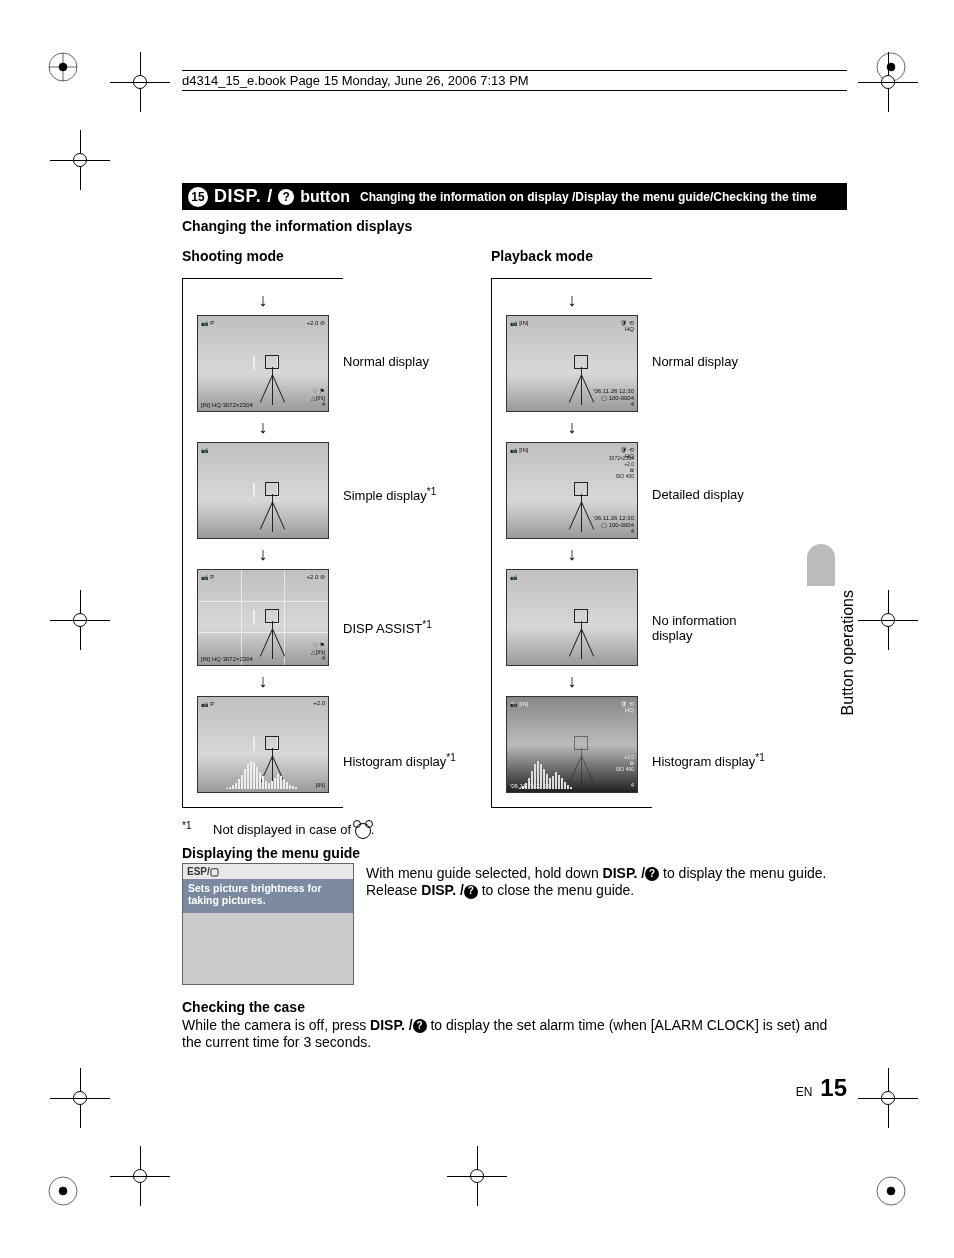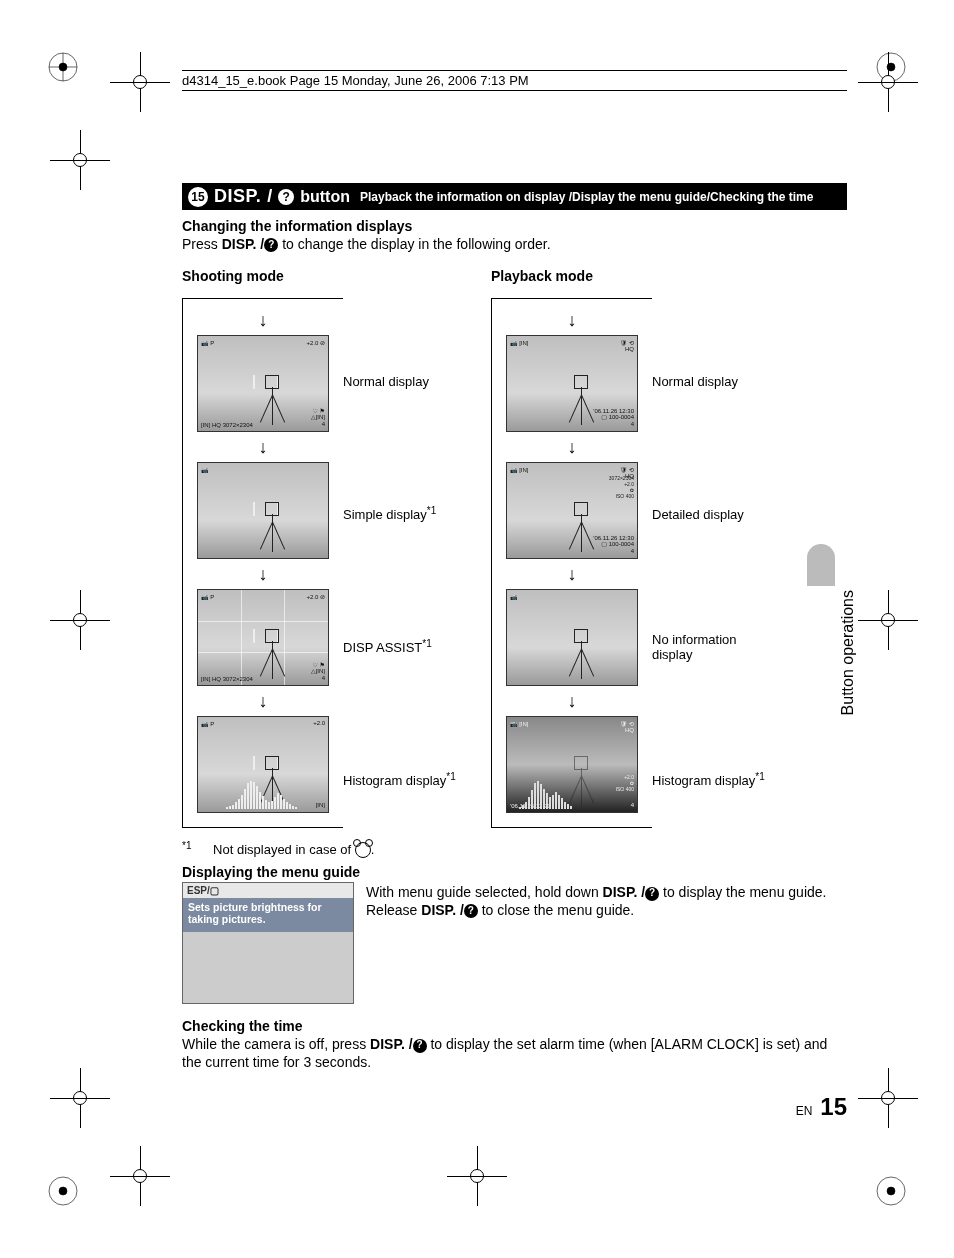--- a/index.html
+++ b/index.html
@@ -253,29 +253,24 @@
   <div class="header-rule">
     <span>d4314_15_e.book  Page 15  Monday, June 26, 2006  7:13 PM</span>
   </div>
 
   <div class="section-bar">
     <span class="num">15</span>
     <span class="disp">DISP.</span>
     <span style="font-weight:bold;font-size:18px;">/</span>
     <span class="help-icon">?</span>
     <span class="btnword">button</span>
-    <span class="desc">Playback the information on display /Display the menu guide/Checking the time</span>
+    <span class="desc">Changing the information on display /Display the menu guide/Checking the time</span>
   </div>
 
   <h4>Changing the information displays</h4>
-  <p>
-    <span>Press </span>
-    <span class="inline-disp">DISP.</span><span style="font-weight:bold;"> /</span><span class="inline-help">?</span>
-    <span> to change the display in the following order.</span>
-  </p>
 
   <div class="modes">
 
     <div class="modecol">
       <h5>Shooting mode</h5>
       <div class="colwrap">
         <div class="flow">
           <div class="arrow">↓</div>
           <div class="screen">
             <div class="overlay-tl">📷  P</div>
@@ -495,21 +490,21 @@
     </div>
     <p style="flex:1;">
       <span>With menu guide selected, hold down </span>
       <span class="inline-disp">DISP.</span><span style="font-weight:bold;"> /</span><span class="inline-help">?</span>
       <span> to display the menu guide. Release </span>
       <span class="inline-disp">DISP.</span><span style="font-weight:bold;"> /</span><span class="inline-help">?</span>
       <span> to close the menu guide.</span>
     </p>
   </div>
 
-  <h4 style="margin-top:14px;">Checking the time</h4>
+  <h4 style="margin-top:14px;">Checking the case</h4>
   <p>
     <span>While the camera is off, press </span>
     <span class="inline-disp">DISP.</span><span style="font-weight:bold;"> /</span><span class="inline-help">?</span>
     <span> to display the set alarm time (when [ALARM CLOCK] is set) and the current time for 3 seconds.</span>
   </p>
 
   <div class="pageno">
     <span class="en">EN</span>
     <span class="num">15</span>
   </div>

